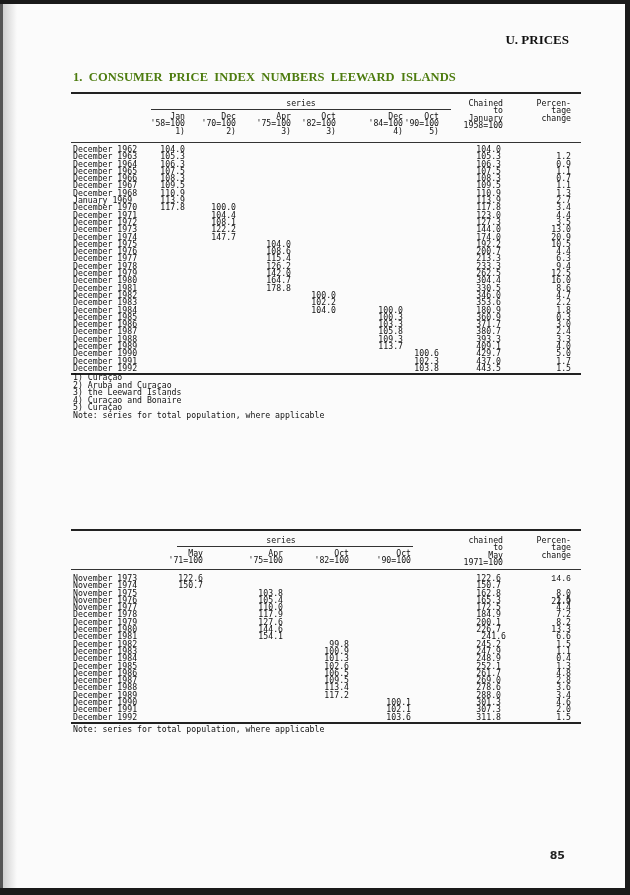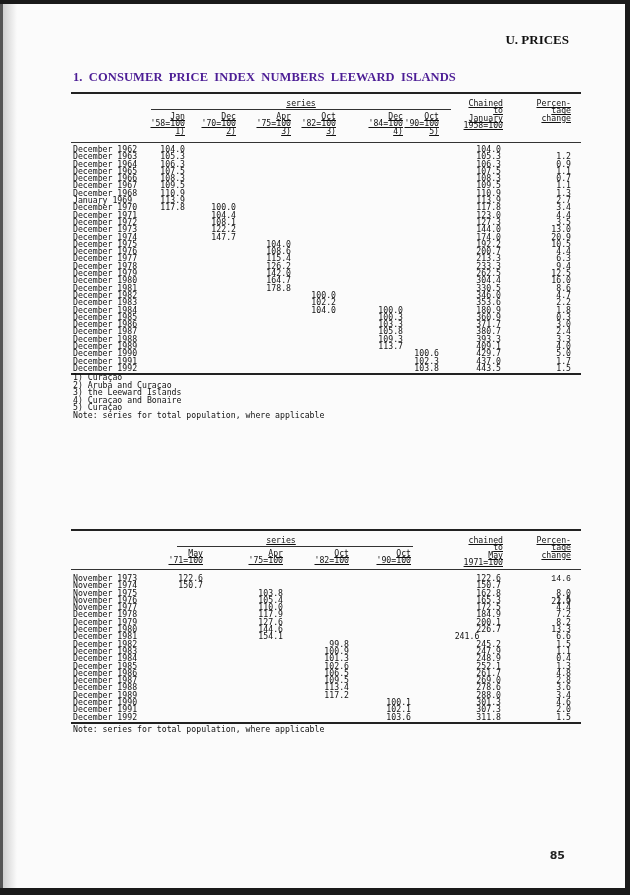--- a/index.html
+++ b/index.html
@@ -17,31 +17,31 @@
   .page-shadow {
     position: absolute; left: 0; top: 0; width: 14px; height: 100%;
     background: linear-gradient(to right, #cfcfcf, #fbfbfb);
   }
   .section-label {
     position: absolute; right: 56px; top: 28px;
     font-family: "Liberation Serif", serif; font-weight: bold; font-size: 13px; color: #111;
   }
   .title {
     position: absolute; left: 70px;
-    font-family: "Liberation Serif", serif; font-weight: bold; font-size: 12.5px; color: #4c1d95;
+    font-family: "Liberation Serif", serif; font-weight: bold; font-size: 12.5px; color: #4d7c0f;
     letter-spacing: 0.1px; word-spacing: 3px;
   }
   .tbl {
     position: absolute; left: 68px; width: 510px;
     font-size: 8.2px; line-height: 7.3px; color: #111;
   }
   .rule-thick { border-top: 2px solid #222; }
   .rule-thin { border-top: 1px solid #333; }
   .hdr { position: relative; }
-  .hdr .cell { position: absolute; text-align: right; line-height: 7.3px; text-decoration: underline; }
+  .hdr .cell { position: absolute; text-align: right; line-height: 7.3px; }
   .series-line { position: absolute; border-top: 1px solid #333; }
   .row { position: relative; height: 7.3px; }
   .row span { position: absolute; white-space: pre; }
   .row .lbl { left: 2px; }
   .row .num { text-align: right; }
   .notes { position: absolute; left: 70px; font-size: 8.2px; line-height: 7.6px; color: #111; }
   .notes div { white-space: pre; }
   .pageno { position: absolute; right: 60px; top: 845px; font-family: "DejaVu Sans", sans-serif; font-weight: bold; font-size: 11px; color: #222; }
 </style>
 </head>
@@ -568,21 +568,21 @@
           <span class="num" style="left: 300px; width: 40px;"></span>
           <span class="num" style="left: 390px; width: 40px;">226.7</span>
           <span class="num" style="left: 460px; width: 40px;">13.3</span>
         </div>
         <div class="row">
           <span class="lbl">December 1981</span>
           <span class="num" style="left: 92px; width: 40px;"></span>
           <span class="num" style="left: 172px; width: 40px;">154.1</span>
           <span class="num" style="left: 238px; width: 40px;"></span>
           <span class="num" style="left: 300px; width: 40px;"></span>
-          <span class="num" style="left: 376px; width: 40px; text-align: center;">241.6</span>
+          <span class="num" style="left: 395px; width: 40px;">241.6</span>
           <span class="num" style="left: 460px; width: 40px;">6.6</span>
         </div>
         <div class="row">
           <span class="lbl">December 1982</span>
           <span class="num" style="left: 92px; width: 40px;"></span>
           <span class="num" style="left: 172px; width: 40px;"></span>
           <span class="num" style="left: 238px; width: 40px;">99.8</span>
           <span class="num" style="left: 300px; width: 40px;"></span>
           <span class="num" style="left: 390px; width: 40px;">245.2</span>
           <span class="num" style="left: 460px; width: 40px;">1.5</span>

